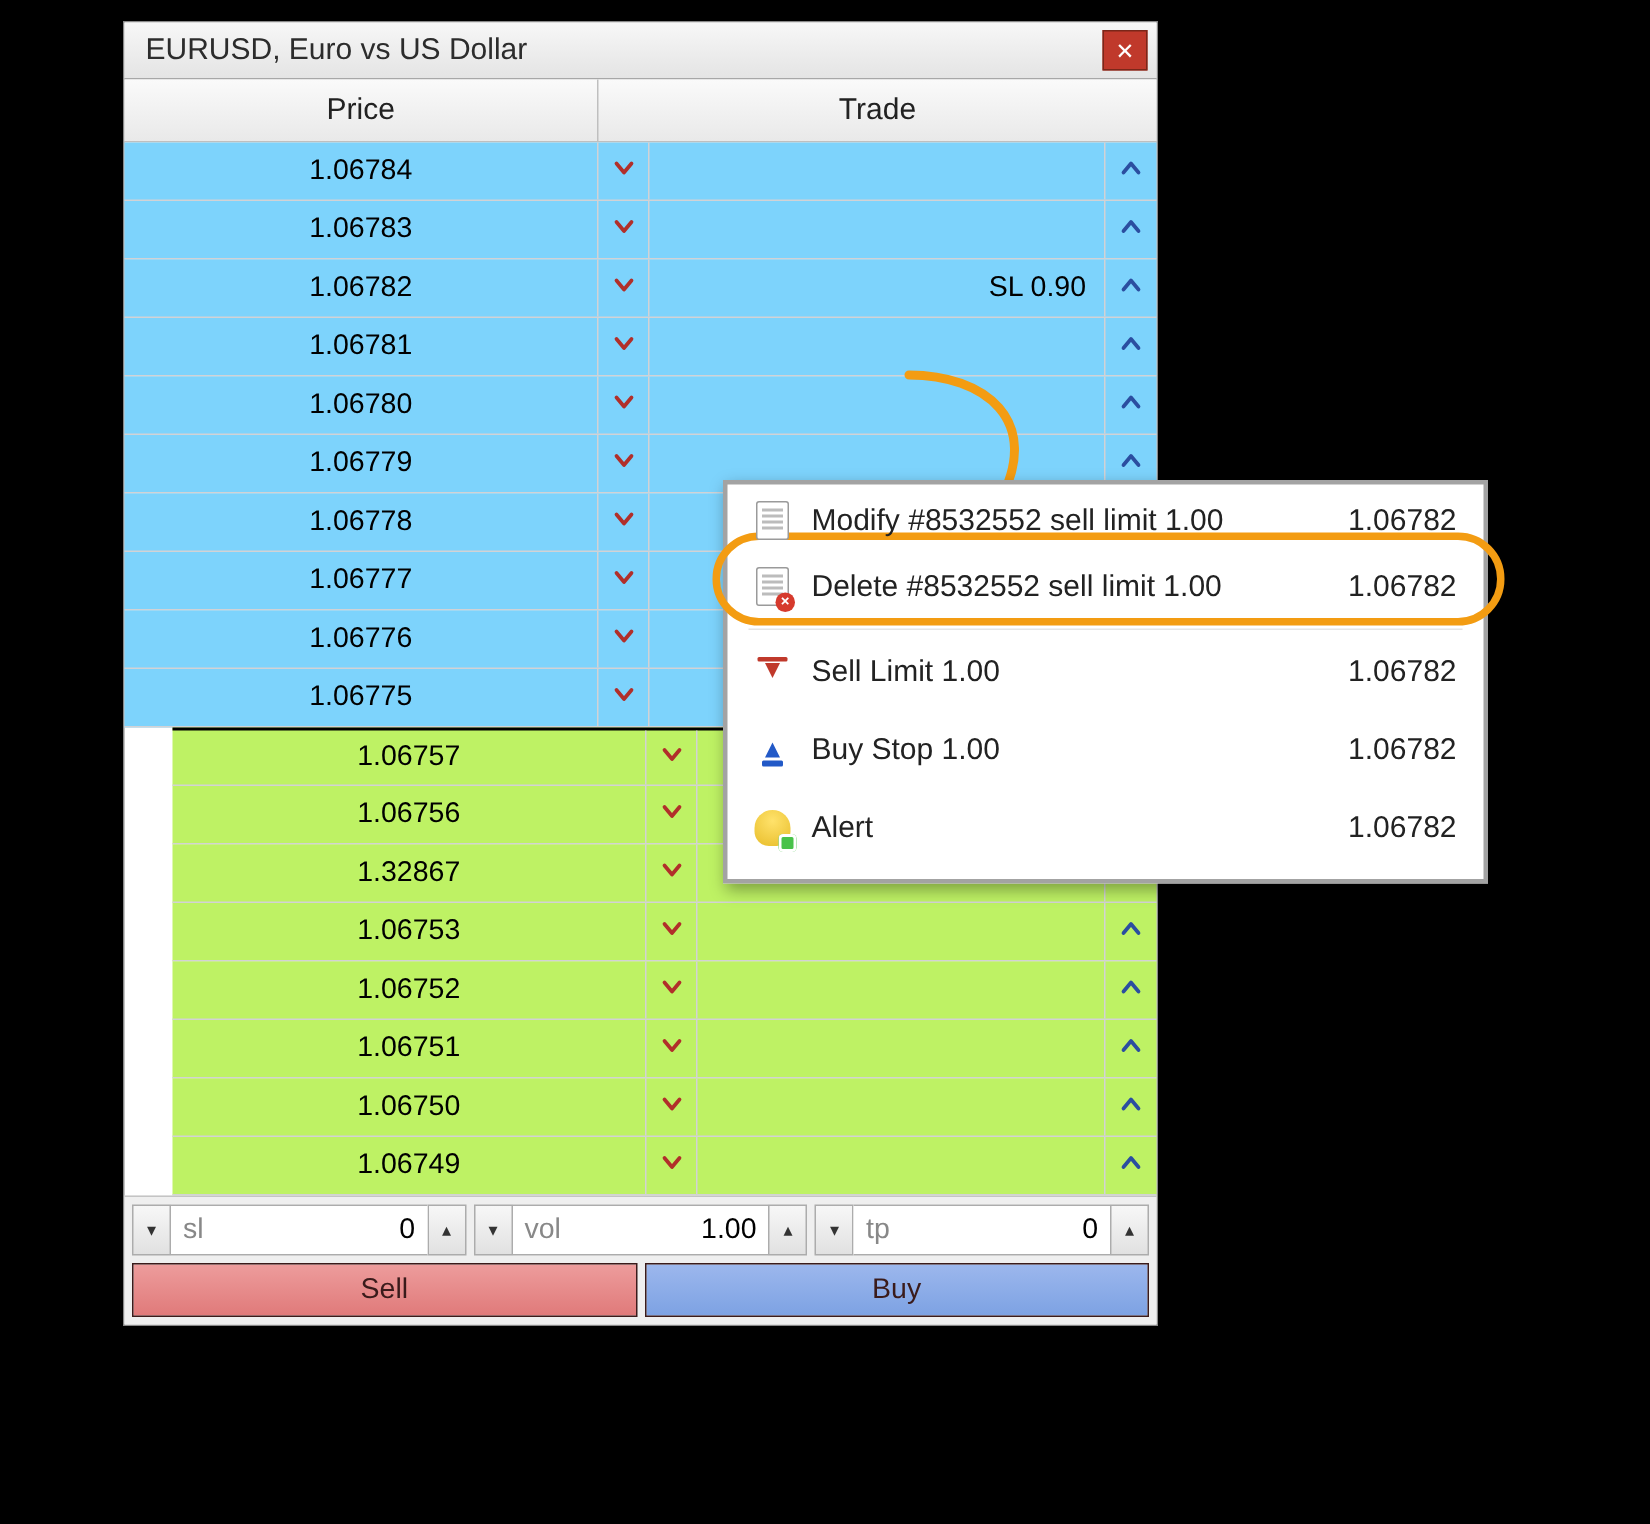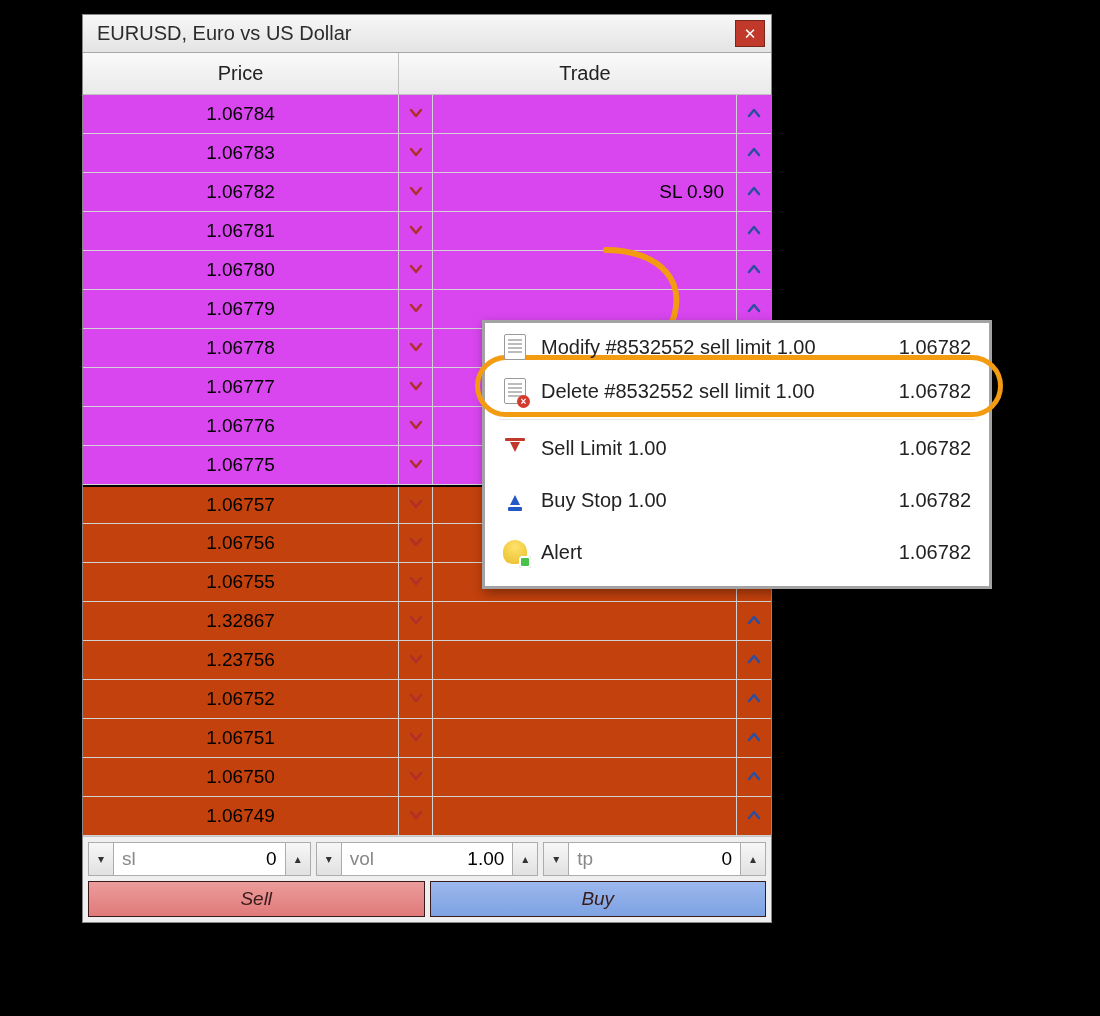--- a/index.html
+++ b/index.html
@@ -54,22 +54,22 @@
   .headers .h-price { width: 316px; }
   .headers .h-trade { flex: 1; border-right: none; }
 
   .rows { }
   .row {
     display: flex;
     height: 39px;
     border-bottom: 1px solid #d2d2d5;
     font-size: 19px;
   }
-  .row.ask { background: #d946ef; }
-  .row.bid { background: #c2410c; }
+  .row.ask { background: #7dd3fc; }
+  .row.bid { background: #bef264; margin-left: 32px; }
   .row .price {
     width: 316px;
     display: flex; align-items: center; justify-content: center;
     color: #000;
     border-right: 1px solid #d2d2d5;
   }
   .row .chev {
     width: 34px;
     display: flex; align-items: center; justify-content: center;
     border-right: 1px solid #d2d2d5;
@@ -120,21 +120,20 @@
     justify-content: flex-end;
   }
   .spin .field .ph { color: #888; position: absolute; left: 8px; }
   .spin .field .val { flex:1; text-align: right; color: #000; }
 
   .footer-btns {
     display: flex;
     gap: 5px;
     padding: 0 5px 5px 5px;
     background: #efefef;
-    font-style: italic;
   }
   .footer-btns .btn {
     flex: 1;
     height: 36px;
     display: flex; align-items: center; justify-content: center;
     font-size: 19px;
     border: 1px solid;
     cursor: pointer;
     color: #3a1b1b;
   }
@@ -413,49 +412,35 @@
             </svg></span>
         </div>
         <div class="trade"></div>
         <div class="chev">
           <span class="chev-up"><svg viewBox="0 0 14 12">
               <path d="M2 9 L7 3 L12 9" stroke="#2b4ea0" stroke-width="2.5" fill="none" stroke-linecap="round" stroke-linejoin="round"></path>
             </svg></span>
         </div>
       </div>
       <div class="row bid">
-        <div class="price">1.06755</div>
-        <div class="chev">
-          <span class="chev-down"><svg viewBox="0 0 14 12">
-              <path d="M2 3 L7 9 L12 3" stroke="#b12f2a" stroke-width="2.5" fill="none" stroke-linecap="round" stroke-linejoin="round"></path>
-            </svg></span>
-        </div>
-        <div class="trade"></div>
-        <div class="chev">
-          <span class="chev-up"><svg viewBox="0 0 14 12">
-              <path d="M2 9 L7 3 L12 9" stroke="#2b4ea0" stroke-width="2.5" fill="none" stroke-linecap="round" stroke-linejoin="round"></path>
-            </svg></span>
-        </div>
-      </div>
-      <div class="row bid">
         <div class="price">1.32867</div>
         <div class="chev">
           <span class="chev-down"><svg viewBox="0 0 14 12">
               <path d="M2 3 L7 9 L12 3" stroke="#b12f2a" stroke-width="2.5" fill="none" stroke-linecap="round" stroke-linejoin="round"></path>
             </svg></span>
         </div>
         <div class="trade"></div>
         <div class="chev">
           <span class="chev-up"><svg viewBox="0 0 14 12">
               <path d="M2 9 L7 3 L12 9" stroke="#2b4ea0" stroke-width="2.5" fill="none" stroke-linecap="round" stroke-linejoin="round"></path>
             </svg></span>
         </div>
       </div>
       <div class="row bid">
-        <div class="price">1.23756</div>
+        <div class="price">1.06753</div>
         <div class="chev">
           <span class="chev-down"><svg viewBox="0 0 14 12">
               <path d="M2 3 L7 9 L12 3" stroke="#b12f2a" stroke-width="2.5" fill="none" stroke-linecap="round" stroke-linejoin="round"></path>
             </svg></span>
         </div>
         <div class="trade"></div>
         <div class="chev">
           <span class="chev-up"><svg viewBox="0 0 14 12">
               <path d="M2 9 L7 3 L12 9" stroke="#2b4ea0" stroke-width="2.5" fill="none" stroke-linecap="round" stroke-linejoin="round"></path>
             </svg></span>

